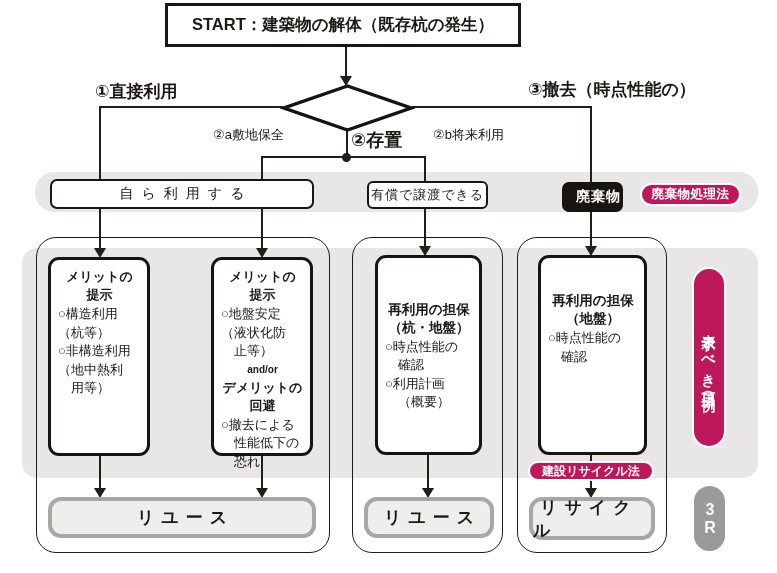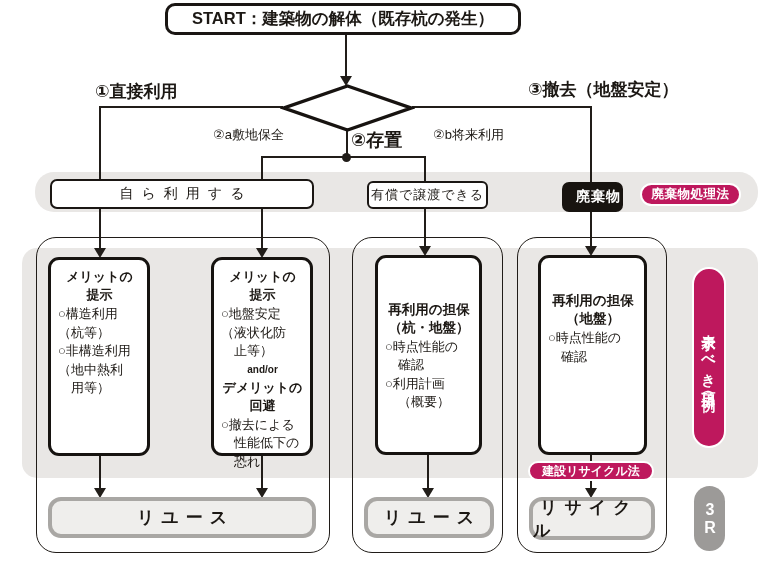--- a/index.html
+++ b/index.html
@@ -24,39 +24,39 @@
     justify-content:center;font-weight:bold;font-size:17px;z-index:4;letter-spacing:7px;text-indent:7px;}
   .lbl{z-index:5;white-space:nowrap;}
   .vtext{writing-mode:vertical-rl;text-orientation:mixed;letter-spacing:2px;}
   .vupright{writing-mode:vertical-rl;text-orientation:upright;letter-spacing:1px;}
 </style>
 </head>
 <body>
 
 <div class="canvas">
 
-  <div class="abs node" style="left:165px;top:3px;width:356px;height:32px;border-width:3.2px;border-radius:10px;">
+  <div class="abs node" style="left:165px;top:3px;width:356px;height:44px;border-width:3.2px;border-radius:0;">
     <span style="font-weight:bold;font-size:16.5px;">START：建築物の解体（既存杭の発生）</span>
   </div>
 
   <div class="abs line" style="left:345px;top:35px;width:2px;height:42px;"></div>
   <div class="abs arrow-down" style="left:340px;top:76px;"></div>
 
   <svg class="abs" style="left:280px;top:84px;z-index:4;" width="135" height="48" viewBox="0 0 135 48">
     <polygon points="67.5,2 131,24 67.5,46 4,24" fill="#ffffff" stroke="#171310" stroke-width="3.4"></polygon>
   </svg>
 
   <div class="abs line" style="left:99px;top:106px;width:184px;height:2px;"></div>
   <div class="abs line" style="left:412px;top:106px;width:180px;height:2px;"></div>
 
   <div class="abs line" style="left:99px;top:106px;width:2px;height:74px;"></div>
   <div class="abs line" style="left:590px;top:106px;width:2px;height:78px;"></div>
 
   <div class="abs lbl" style="left:95px;top:80px;font-weight:bold;font-size:17px;">①直接利用</div>
-  <div class="abs lbl" style="left:528px;top:78px;font-weight:bold;font-size:17px;">③撤去（地盤安定）</div>
+  <div class="abs lbl" style="left:528px;top:78px;font-weight:bold;font-size:17px;">③撤去（時点性能の）</div>
 
   <div class="abs line" style="left:346px;top:130px;width:2px;height:28px;"></div>
   <div class="abs dot" style="left:342px;top:153px;"></div>
   <div class="abs line" style="left:261px;top:156px;width:165px;height:2px;"></div>
   <div class="abs line" style="left:261px;top:156px;width:2px;height:24px;"></div>
   <div class="abs line" style="left:424px;top:156px;width:2px;height:26px;"></div>
 
   <div class="abs lbl" style="left:213px;top:126px;font-size:13px;">②a敷地保全</div>
   <div class="abs lbl" style="left:351px;top:128px;font-weight:bold;font-size:18px;">②存置</div>
   <div class="abs lbl" style="left:433px;top:126px;font-size:13px;">②b将来利用</div>

